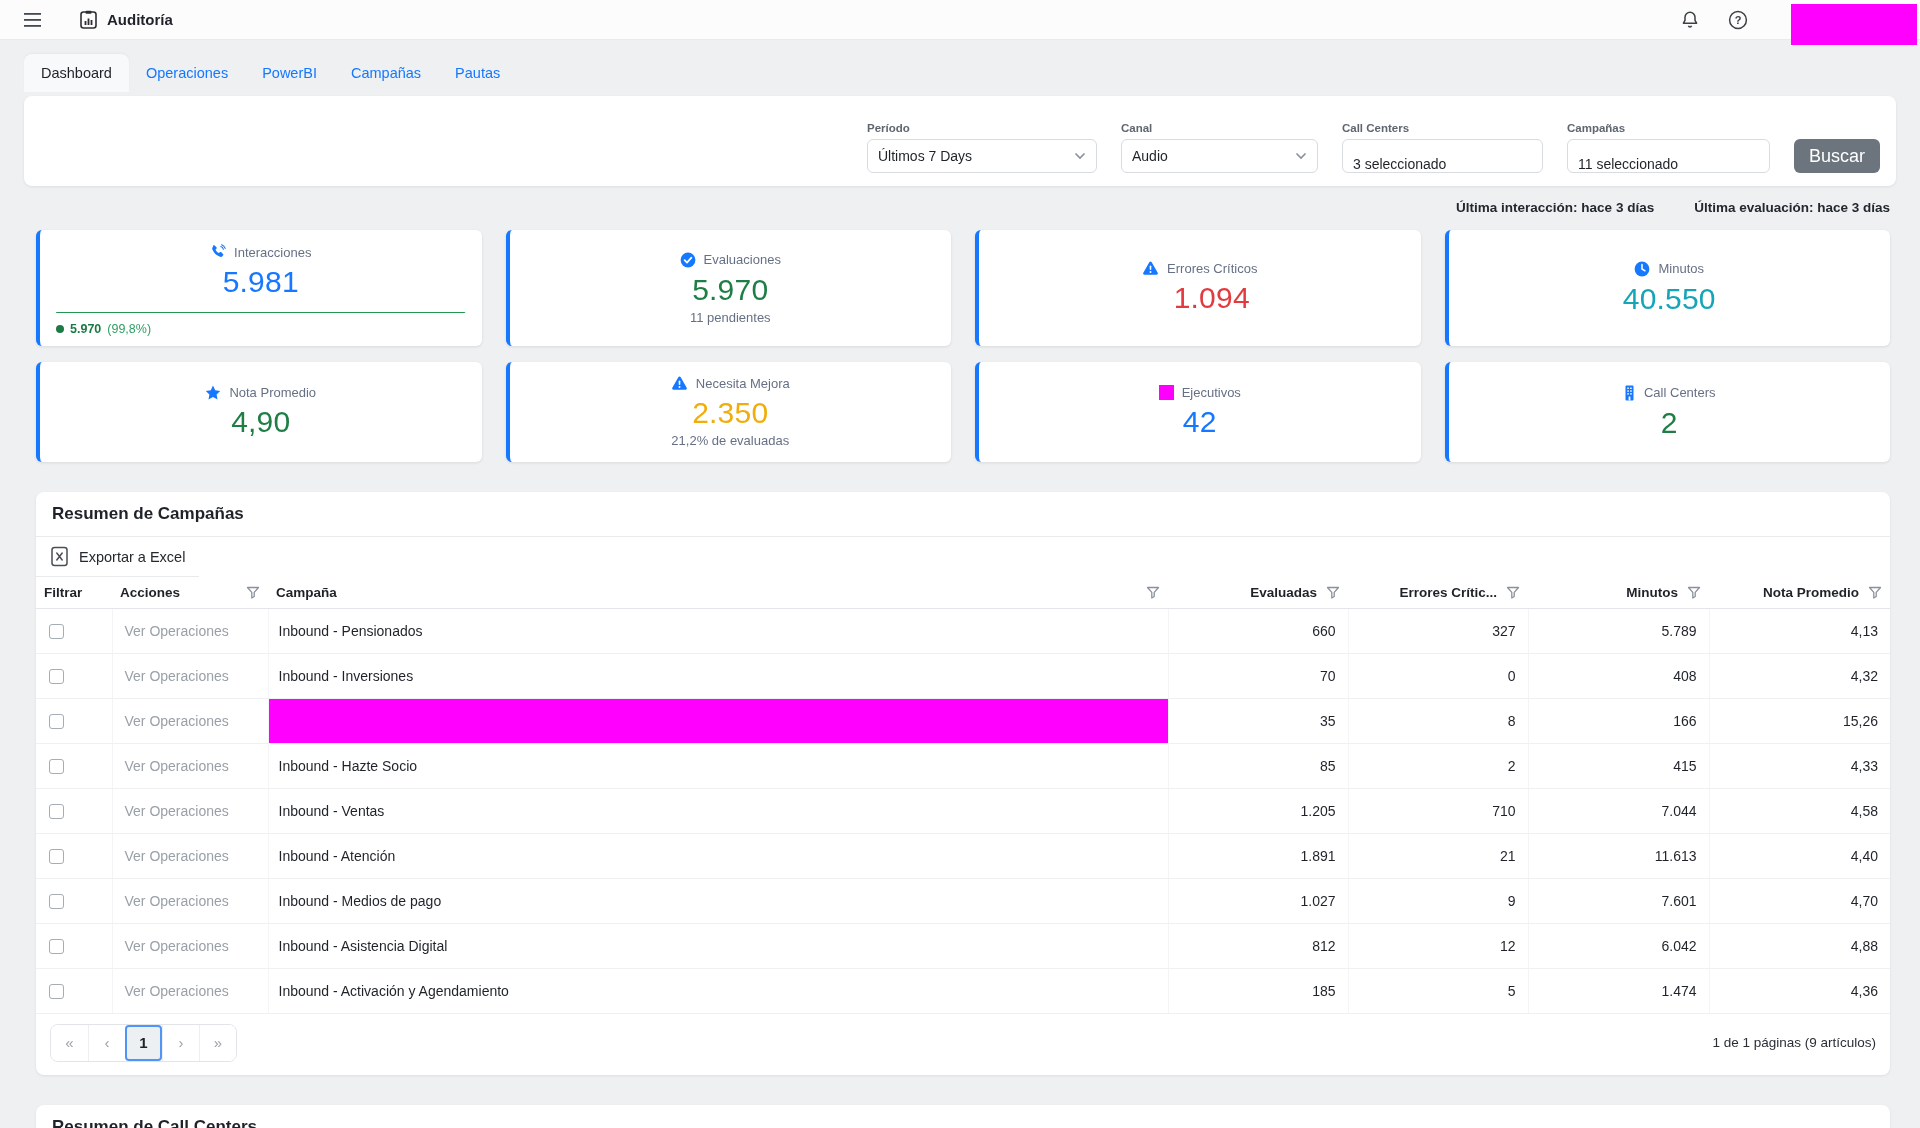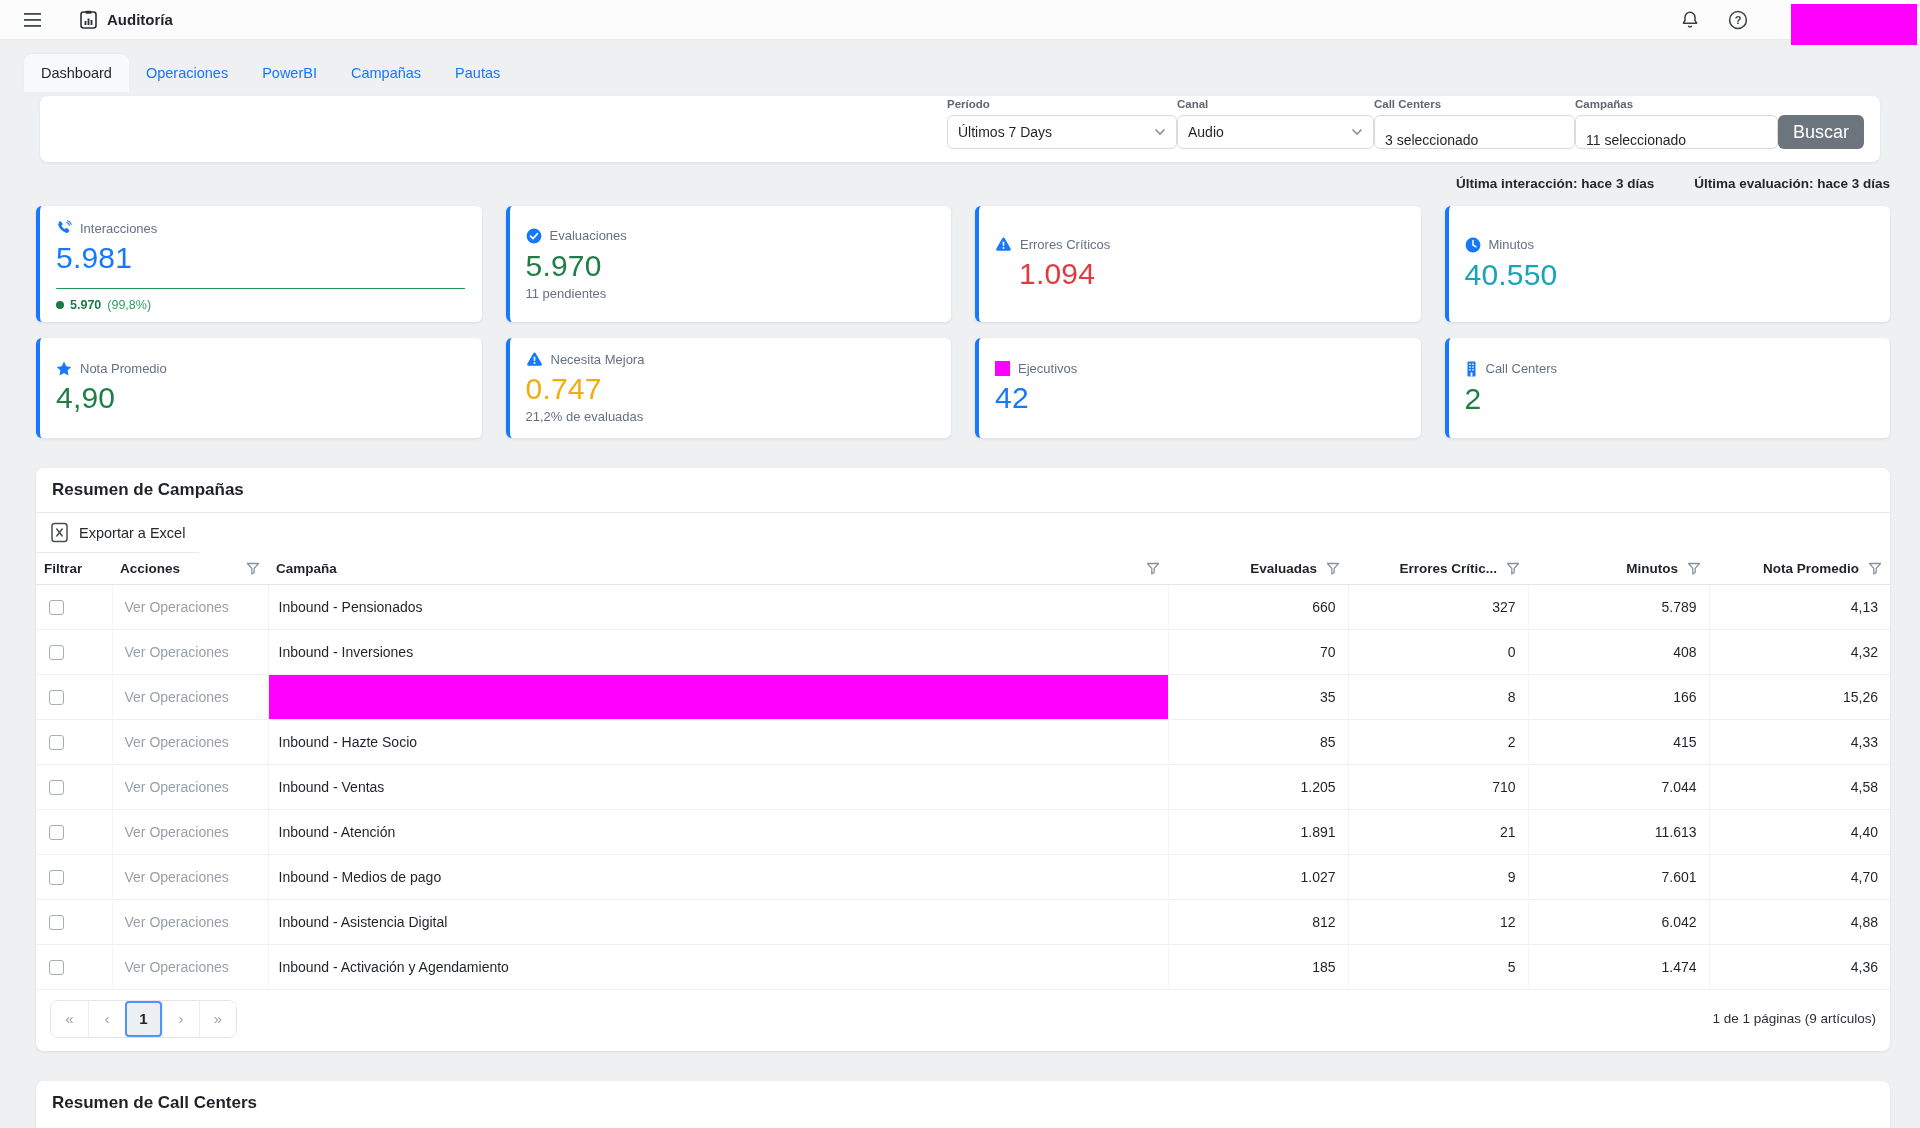--- a/index.html
+++ b/index.html
@@ -17,43 +17,43 @@
   .user-redaction { position:absolute; top:4px; right:3px; width:126px; height:41px; }
 
   
   .tabbar { display:flex; align-items:flex-start; padding:14px 24px 0; height:52px; }
   .tab { height:38px; padding:0 17px; display:flex; align-items:center; font-size:14.5px;
     color:#1677ff; cursor:pointer; }
   .tab.active { background:#f8f9fa; border-radius:8px 8px 0 0; color:#1f2329; font-weight:500;
     box-shadow:0 -1px 2px rgba(16,24,40,.04); }
 
   
-  .filter-card { margin:4px 40px 0; height:66px; background:#fff; border-radius:8px;
+  .filter-card { margin:4px 24px 0; height:90px; background:#fff; border-radius:8px;
     box-shadow:0 1px 3px rgba(16,24,40,.08); display:flex; align-items:flex-end;
-    justify-content:flex-end; padding:0 16px 13px; }
+    justify-content:flex-end; gap:24px; padding:0 16px 13px; }
   .field { display:flex; flex-direction:column; }
   .field-label { font-size:11.5px; font-weight:600; color:#5f6670; margin-bottom:5px; }
   .control { height:34px; border:1px solid #d8dbe0; border-radius:6px; background:#fff;
     display:flex; align-items:center; justify-content:space-between; padding:0 10px;
     font-size:14px; color:#1f2329; cursor:pointer; }
   .control.input { cursor:text;align-items:flex-end; }
   .w1{width:230px}.w2{width:197px}.w3{width:201px}.w4{width:203px}
   .btn-search { height:34px; padding:0 15px; background:#6c757d; color:#fff; border:none;
     border-radius:6px; font-size:18px; font-family:inherit; cursor:pointer; }
 
   
   .status-row { display:flex; justify-content:flex-end; gap:40px; margin:14px 30px 0;
     font-size:13.5px; font-weight:600; color:#24282e; }
 
   
   .kpi-grid { display:grid; grid-template-columns:repeat(4,1fr); gap:16px 24px;
     margin:15px 30px 0 36px; }
   .kpi-card { background:#fff; border-radius:6px; border-left:4px solid #1677ff;
     box-shadow:0 1px 3px rgba(16,24,40,.1); display:flex; flex-direction:column;
-    justify-content:center; padding:10px 16px; }
+    align-items:center; justify-content:center; padding:10px 16px; }
   .kpi-card.r1 { height:116px; }
   .kpi-card.r2 { height:100px; }
   .kpi-card.has-progress { justify-content:flex-start; padding-top:14px; }
   .kpi-head { display:flex; align-items:center; gap:8px; font-size:13px; font-weight:500; color:#667085; }
   .kpi-value { font-size:30px; font-weight:500; margin-top:5px; letter-spacing:.2px; }
   .kpi-sub { font-size:13px; color:#667085; margin-top:3px; }
   .progress-track { width:100%; height:8px; border-radius:6px; background:#d8f0e2; margin-top:13px; overflow:hidden; }
   .progress-fill { height:100%; border-radius:6px; }
   .progress-caption { width:100%; display:flex; align-items:center; gap:6px; margin-top:9px; font-size:12.5px; }
   .dot { width:8px; height:8px; border-radius:50%; background:#1d7a45; }
@@ -270,21 +270,21 @@
     <div class="kpi-head">
       <span>
         <svg width="17" height="15" viewBox="0 0 17 15">
             <path d="M7.3 1.2c.5-.9 1.9-.9 2.4 0l6 10.6c.5.9-.1 2-1.2 2H2.5c-1.1 0-1.7-1.1-1.2-2z" fill="#1677ff"></path>
             <rect x="7.7" y="4.5" width="1.6" height="4.6" rx="0.8" fill="#fff"></rect>
             <circle cx="8.5" cy="11" r="1" fill="#fff"></circle>
           </svg>
       </span>
       <span>Necesita Mejora</span>
     </div>
-    <div class="kpi-value" style="color: rgb(239, 174, 14);">0.747</div>
+    <div class="kpi-value" style="color: rgb(239, 174, 14);">2.350</div>
     <div class="kpi-sub">21,2% de evaluadas</div>
   </div>
 
   <div class="kpi-card r2">
     <div class="kpi-head">
       <span class="redacted-sq" style="background: rgb(255, 0, 255);"></span>
       <span>Ejecutivos</span>
     </div>
     <div class="kpi-value" style="color: rgb(22, 119, 255);">42</div>
   </div>

